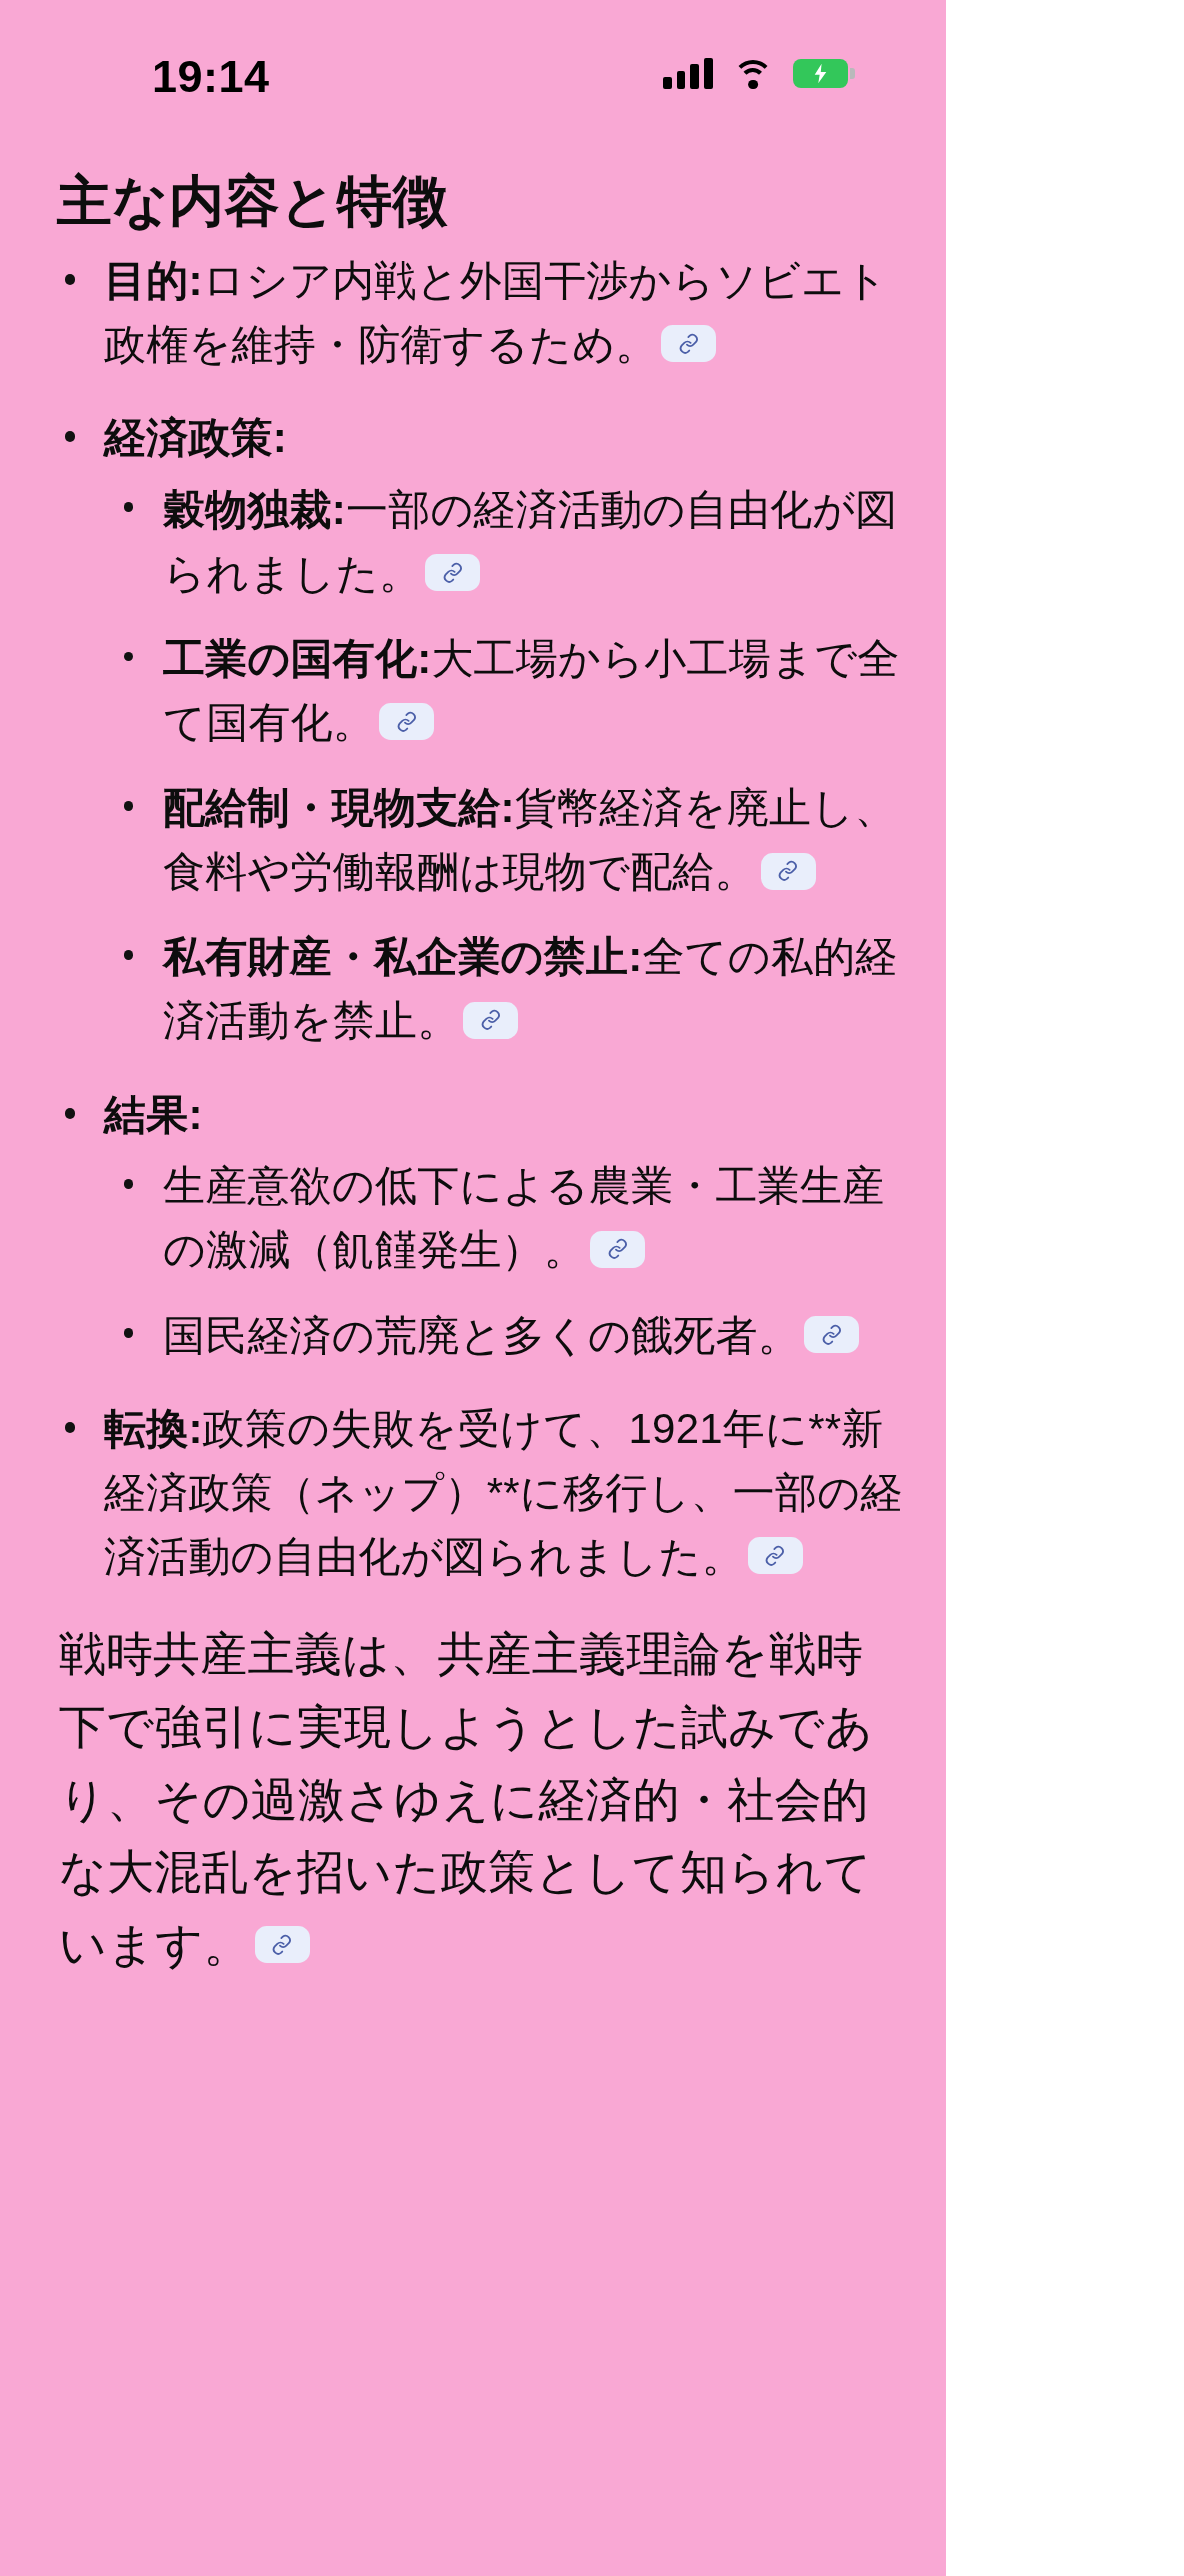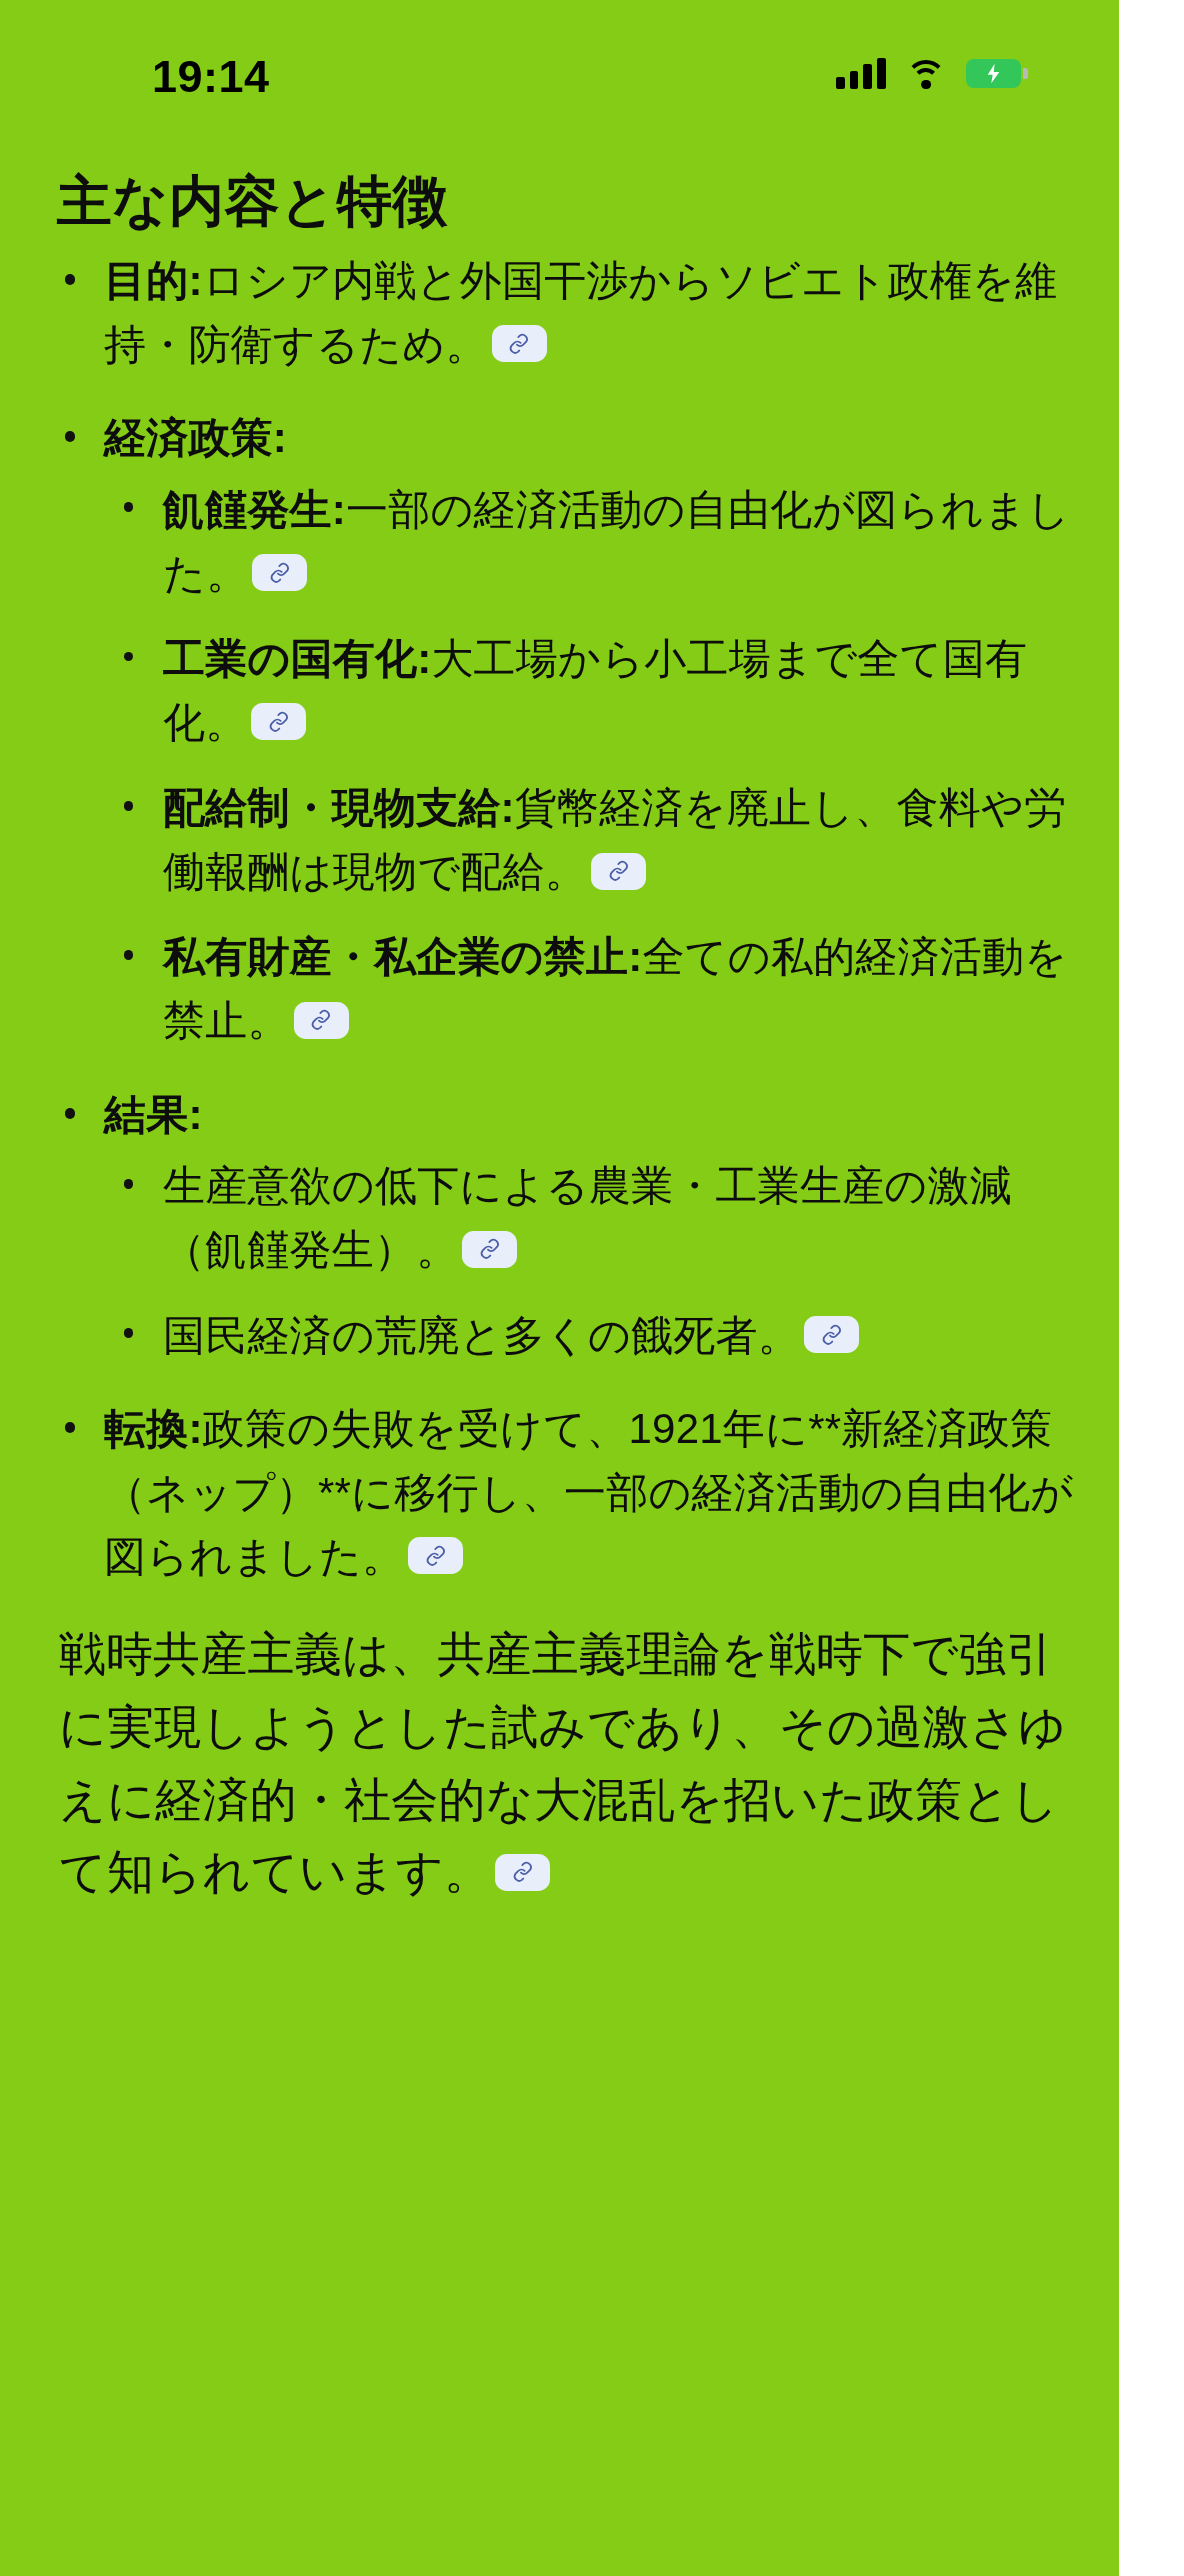--- a/index.html
+++ b/index.html
@@ -4,22 +4,22 @@
 <style>
   * { box-sizing: border-box; -webkit-font-smoothing: antialiased; }
   html, body {
     margin: 0; padding: 0;
     width: 1185px; height: 2576px;
     background: #ffffff;
     font-family: "Liberation Sans", "DejaVu Sans", sans-serif;
   }
   .screen {
     position: relative;
-    width: 1119px; height: 2576px;
-    background: #84cc16;
+    width: 946px; height: 2576px;
+    background: #f9a8d4;
     overflow: hidden;
   }
 
   
   .status-bar {
     position: relative;
     height: 128px;
     width: 100%;
   }
   .status-time {
@@ -226,21 +226,21 @@
 
       <li class="bullet-item">
         <span class="bdot"></span>
         <div class="txt">
           <b>経済政策:</b>
         </div>
         <ul class="lvl2">
           <li class="bullet-item">
             <span class="bdot"></span>
             <div class="txt">
-              <b>飢饉発生:</b><span>一部の経済活動の自由化が図られました。</span><span class="cite">
+              <b>穀物独裁:</b><span>一部の経済活動の自由化が図られました。</span><span class="cite">
                   <svg viewBox="0 0 24 24" fill="none" stroke="#4b5fa8" stroke-width="2" stroke-linecap="round">
                     <path d="M10 13a5 5 0 0 0 7 0l3-3a5 5 0 0 0-7-7l-1.5 1.5"></path>
                     <path d="M14 11a5 5 0 0 0-7 0l-3 3a5 5 0 0 0 7 7l1.5-1.5"></path>
                   </svg>
                 </span>
             </div>
           </li>
           <li class="bullet-item">
             <span class="bdot"></span>
             <div class="txt">

